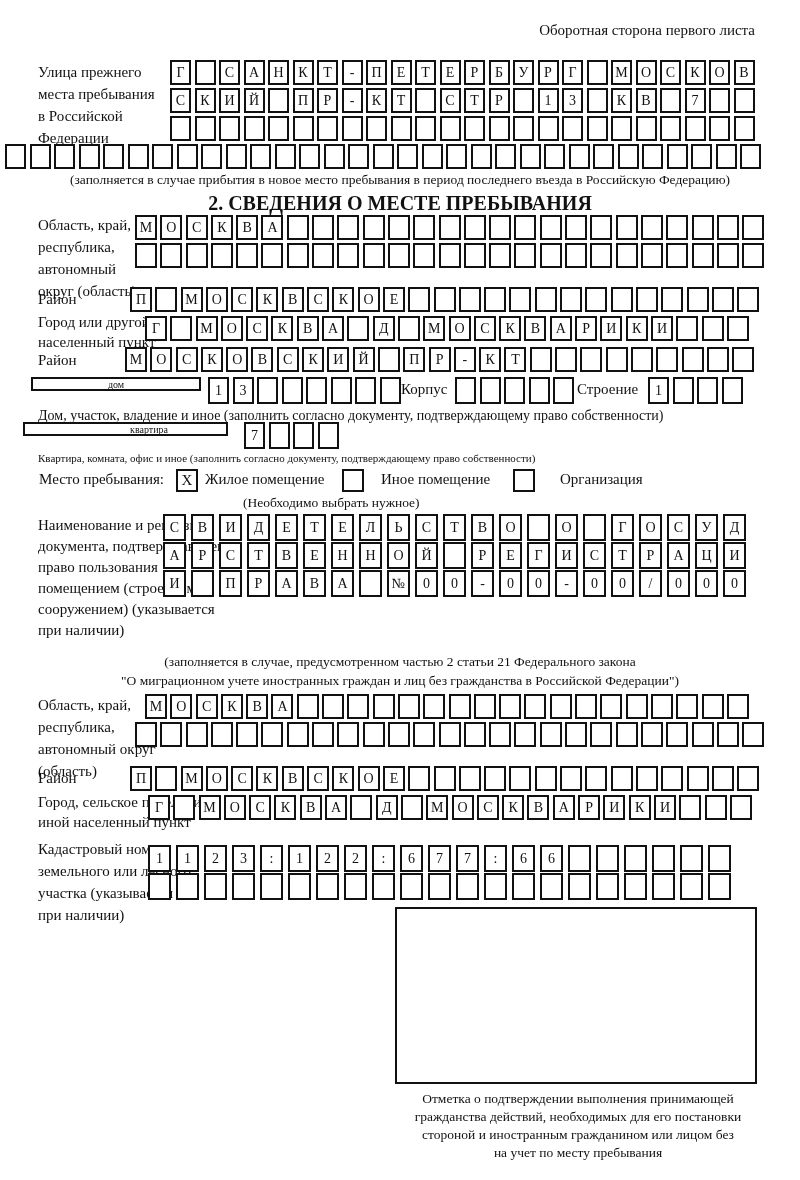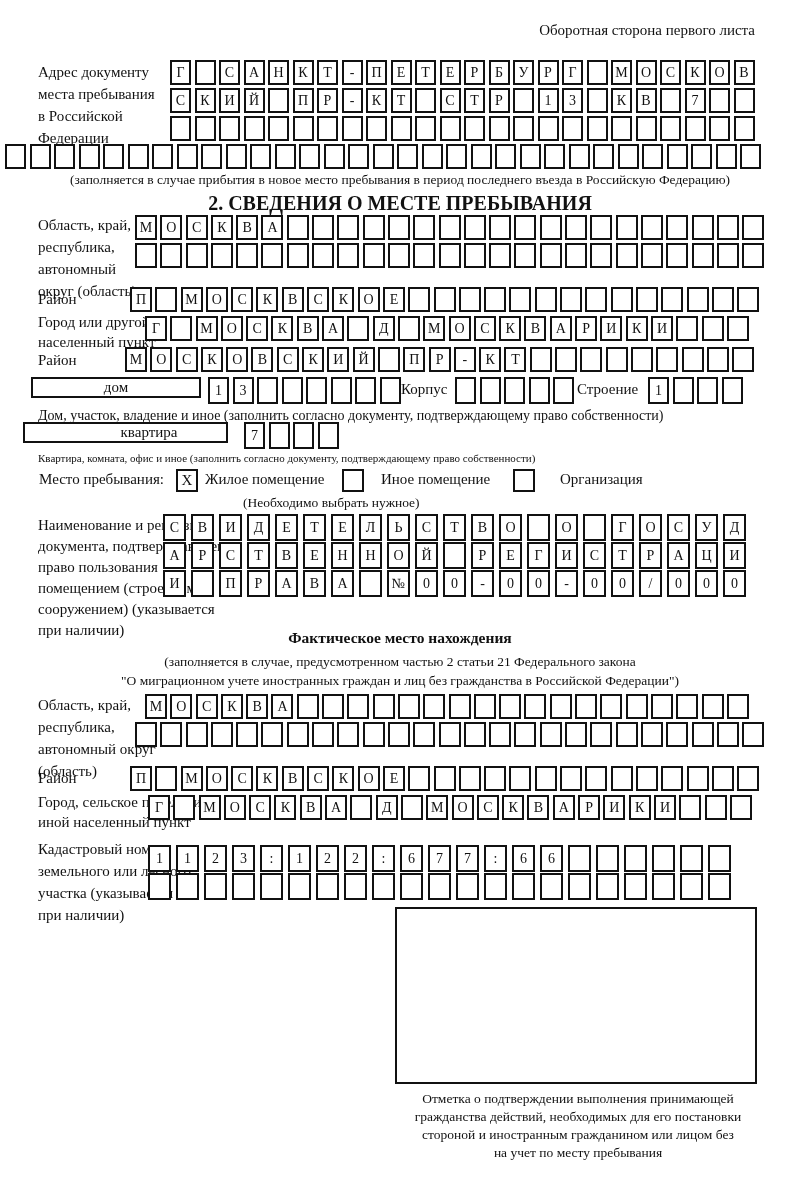--- a/index.html
+++ b/index.html
@@ -13,38 +13,38 @@
   .cap{position:absolute;font-size:13.5px;white-space:nowrap;}
   .center{left:0;width:800px;text-align:center;white-space:normal;}
   .h-bold{position:absolute;left:0;width:800px;text-align:center;font-weight:bold;font-size:20px;}
   .grid{position:absolute;display:flex;}
   .cell{box-sizing:border-box;border:2px solid #111;background:#fff;display:flex;
         align-items:center;justify-content:center;font-size:14px;flex:none;}
   .g-std{gap:3.5px;}  .g-std .cell{width:21px;height:25px;}
   .g-s2{gap:3.3px;}   .g-s2 .cell{width:22px;height:25px;}
   .g-sm{gap:3.5px;}   .g-sm .cell{width:21px;height:27px;}
   .g-wide{gap:5px;}   .g-wide .cell{width:23px;height:27px;}
-  .widebox{position:absolute;box-sizing:border-box;border:2px solid #111;height:21px;
-        display:flex;align-items:center;justify-content:center;font-size:15px;}
+  .widebox{position:absolute;box-sizing:border-box;border:2px solid #111;height:14px;
+        display:flex;align-items:center;justify-content:center;font-size:10px;}
   .chk{position:absolute;box-sizing:border-box;width:22px;height:23px;border:2px solid #111;
         display:flex;align-items:center;justify-content:center;font-size:15px;}
   .inline-lab{position:absolute;font-size:15px;white-space:nowrap;}
   .stamp-box{position:absolute;box-sizing:border-box;border:2px solid #111;background:#fff;}
   .stamp-cap{position:absolute;left:388px;width:380px;text-align:center;
         font-size:13.5px;line-height:18px;}
 </style>
 </head>
 <body>
 
 <div class="page">
 
   <div class="abs" style="top:22px;right:45px;font-size:15px;">Оборотная сторона первого листа</div>
 
   <div class="lab" style="left:38px;top:61px;">
-    <div>Адрес документу</div>
+    <div>Улица прежнего</div>
     <div>места пребывания</div>
     <div>в Российской</div>
     <div>Федерации</div>
   </div>
   <div class="grid g-std" style="left:170px;top:60px;">
       <span class="cell">Г</span>
       <span class="cell"></span>
       <span class="cell">С</span>
       <span class="cell">А</span>
       <span class="cell">Н</span>
@@ -424,21 +424,20 @@
       <span class="cell">0</span>
       <span class="cell">-</span>
       <span class="cell">0</span>
       <span class="cell">0</span>
       <span class="cell">/</span>
       <span class="cell">0</span>
       <span class="cell">0</span>
       <span class="cell">0</span>
     </div>
 
-  <div class="h-bold" style="top:629px;font-size:15.5px;">Фактическое место нахождения</div>
   <div class="cap center" style="top:654px;">(заполняется в случае, предусмотренном частью 2 статьи 21 Федерального закона</div>
   <div class="cap center" style="top:673px;">"О миграционном учете иностранных граждан и лиц без гражданства в Российской Федерации")</div>
 
   <div class="lab" style="left:38px;top:694px;">
     <div>Область, край,</div>
     <div>республика,</div>
     <div>автономный округ</div>
     <div>(область)</div>
   </div>
   <div class="grid g-s2" style="left:145px;top:694px;">

